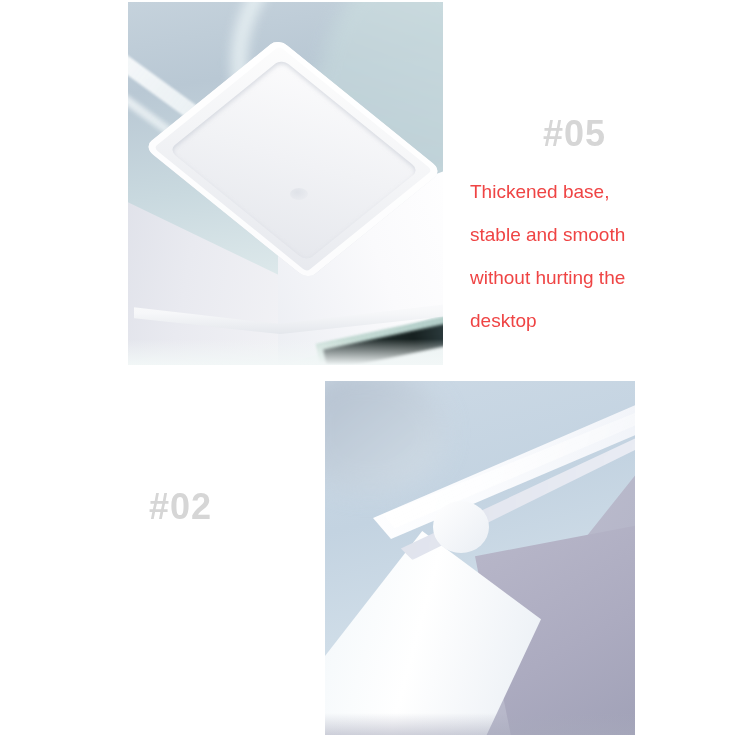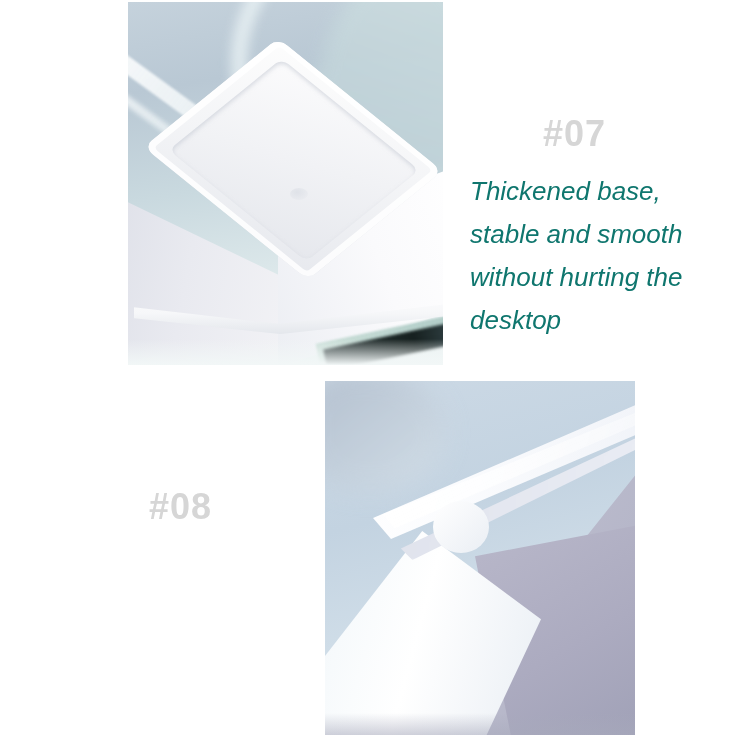--- a/index.html
+++ b/index.html
@@ -234,25 +234,24 @@
     position: absolute;
     color: #d6d6d6;
     font-size: 36px;
     font-weight: bold;
     letter-spacing: 1px;
     line-height: 1;
     white-space: nowrap;
   }
   .feature-body {
     position: absolute;
-    color: #0f766e;
-    font-size: 26px;
+    color: #ef4444;
+    font-size: 19px;
     line-height: 43px;
     white-space: pre-line;
-    font-style: italic;
   }
 
   #num-01 { left: 543px; top: 116px; }
   #body-01 { left: 470px; top: 170px; width: 250px; }
 
   #num-02 { left: 149px; top: 489px; }
   #body-02 { left: 84px; top: 545px; width: 235px; }
 </style>
 </head>
 <body>
@@ -268,27 +267,27 @@
     <div id="base-wall-right"></div>
     <div id="base-shelf"></div>
     <div id="base-shadow-dark"></div>
     <div id="base-flange"></div>
     <div id="base-box-top"></div>
     <div id="base-box-top-inner"></div>
     <div id="base-dimple"></div>
     <div id="base-bottom-fade"></div>
   </div>
 
-  <div class="feature-number" id="num-01">#07</div>
+  <div class="feature-number" id="num-01">#05</div>
   <div class="feature-body" id="body-01">Thickened base,
 stable and smooth
 without hurting the
 desktop</div>
 
-  <div class="feature-number" id="num-02">#08</div>
+  <div class="feature-number" id="num-02">#02</div>
 
   <div class="photo" id="photo-edge">
     <div id="edge-bg-blur"></div>
     <div id="edge-inner-face"></div>
     <div id="edge-right-wall"></div>
     <div id="edge-front-wall"></div>
     <div id="edge-groove"></div>
     <div id="edge-rim-outer"></div>
     <div id="edge-rim-highlight"></div>
     <div id="edge-corner"></div>

